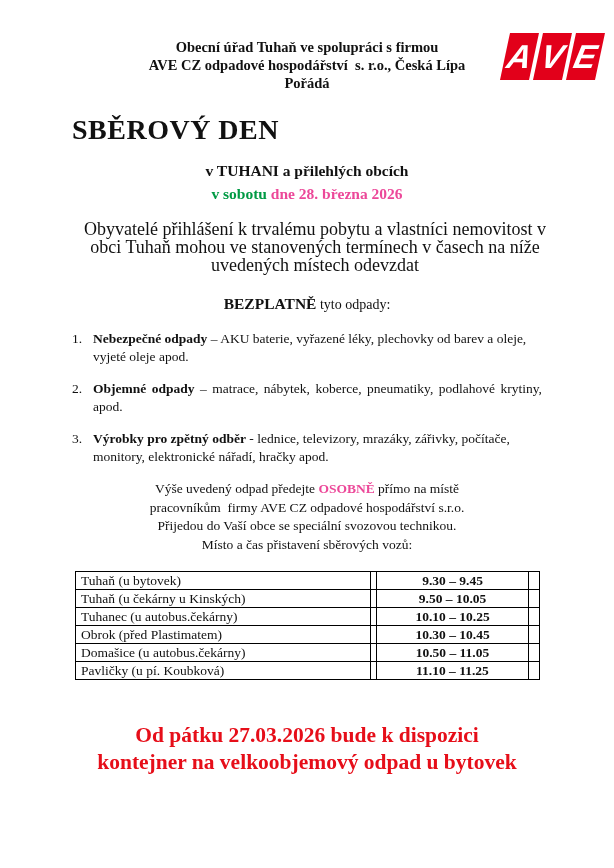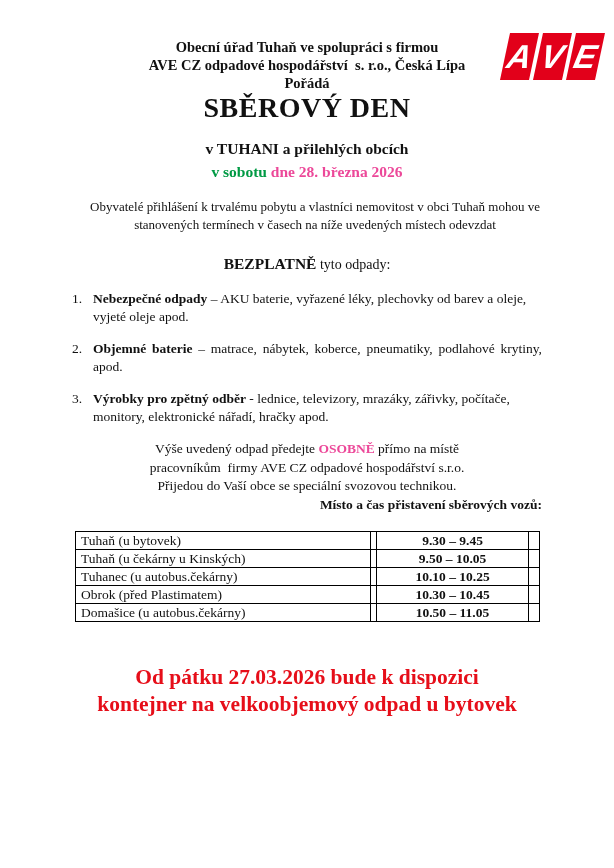--- a/index.html
+++ b/index.html
@@ -39,42 +39,43 @@
     line-height: 1;
   }
   .header {
     text-align: center;
     font-weight: bold;
     font-size: 14.5px;
     line-height: 18px;
   }
   .header .hline { white-space: pre-wrap; }
   .doc-title {
-    text-align: center;
+    text-align: left;
     font-weight: bold;
     font-size: 28px;
+    margin-top: 22px;
     letter-spacing: 0.5px;
   }
   .subtitle1 {
     text-align: center;
     font-weight: bold;
     font-size: 15.5px;
     margin-top: 16px;
   }
   .subtitle2 {
     text-align: center;
     font-weight: bold;
     font-size: 15.5px;
     margin-top: 5px;
   }
   .green-text { color: #009a44; }
   .red-text { color: #ec4899; }
   .intro {
     text-align: center;
-    font-size: 13px;
+    font-size: 18px;
     line-height: 18px;
     margin: 17px auto 0 auto;
     width: 486px;
   }
   .free-heading {
     text-align: center;
     font-size: 14px;
     margin-top: 21px;
   }
   .free-heading b { font-size: 15.5px; }
@@ -91,21 +92,21 @@
   }
   .item .num { position: absolute; left: 0; }
   .item.justify { text-align: justify; }
   .notice {
     text-align: center;
     font-size: 13.5px;
     line-height: 18.5px;
     margin-top: 13px;
   }
   .notice .nline { white-space: pre-wrap; }
-  .notice .bold-line { font-weight: bold; text-align: right; }
+  .notice .bold-line { font-weight: normal; }
   .schedule {
     border-collapse: collapse;
     margin-top: 17px;
     margin-left: 3px;
     font-size: 13.5px;
   }
   .schedule td {
     border: 1px solid #000;
     height: 18px;
     padding: 0;
@@ -152,21 +153,21 @@
   <div class="subtitle1">v TUHANI a přilehlých obcích</div>
 
   <div class="subtitle2"><span class="green-text">v sobotu</span><span class="red-text"> dne 28. března 2026</span></div>
 
   <p class="intro">Obyvatelé přihlášení k trvalému pobytu a vlastníci nemovitost v obci Tuhaň mohou ve stanovených termínech v časech na níže uvedených místech odevzdat</p>
 
   <div class="free-heading"><b>BEZPLATNĚ</b><span>  tyto odpady:</span></div>
 
   <ol class="items" id="items-list">
       <li class="item"><span class="num">1.</span><b>Nebezpečné odpady</b><span> – AKU baterie, vyřazené léky, plechovky od barev a oleje, vyjeté oleje apod.</span></li>
-      <li class="item justify"><span class="num">2.</span><b>Objemné baterie</b><span> – matrace, nábytek, koberce, pneumatiky, podlahové krytiny, apod.</span></li>
+      <li class="item justify"><span class="num">2.</span><b>Objemné odpady</b><span> – matrace, nábytek, koberce, pneumatiky, podlahové krytiny, apod.</span></li>
       <li class="item"><span class="num">3.</span><b>Výrobky pro zpětný odběr</b><span> - lednice, televizory, mrazáky, zářivky, počítače, monitory, elektronické nářadí, hračky apod.</span></li>
     </ol>
 
   <div class="notice">
     <div class="nline"><span>Výše uvedený odpad předejte </span><b class="red-text">OSOBNĚ</b><span> přímo na místě</span></div>
     <div class="nline">pracovníkům  firmy AVE CZ odpadové hospodářství s.r.o.</div>
     <div class="nline">Přijedou do Vaší obce se speciální svozovou technikou.</div>
     <div class="nline bold-line">Místo a čas přistavení sběrových vozů:</div>
   </div>
 
@@ -195,20 +196,26 @@
           <td class="spacer"></td>
           <td class="time">10.30 – 10.45</td>
           <td class="extra"></td>
         </tr>
         <tr>
           <td class="place">Domašice (u autobus.čekárny)</td>
           <td class="spacer"></td>
           <td class="time">10.50 – 11.05</td>
           <td class="extra"></td>
         </tr>
+        <tr>
+          <td class="place">Pavličky (u pí. Koubková)</td>
+          <td class="spacer"></td>
+          <td class="time">11.10 – 11.25</td>
+          <td class="extra"></td>
+        </tr>
       </tbody>
   </table>
 
 
   <div class="banner">
     <div>Od pátku 27.03.2026 bude k dispozici</div>
     <div>kontejner na velkoobjemový odpad u bytovek</div>
   </div>
 
 </div>

